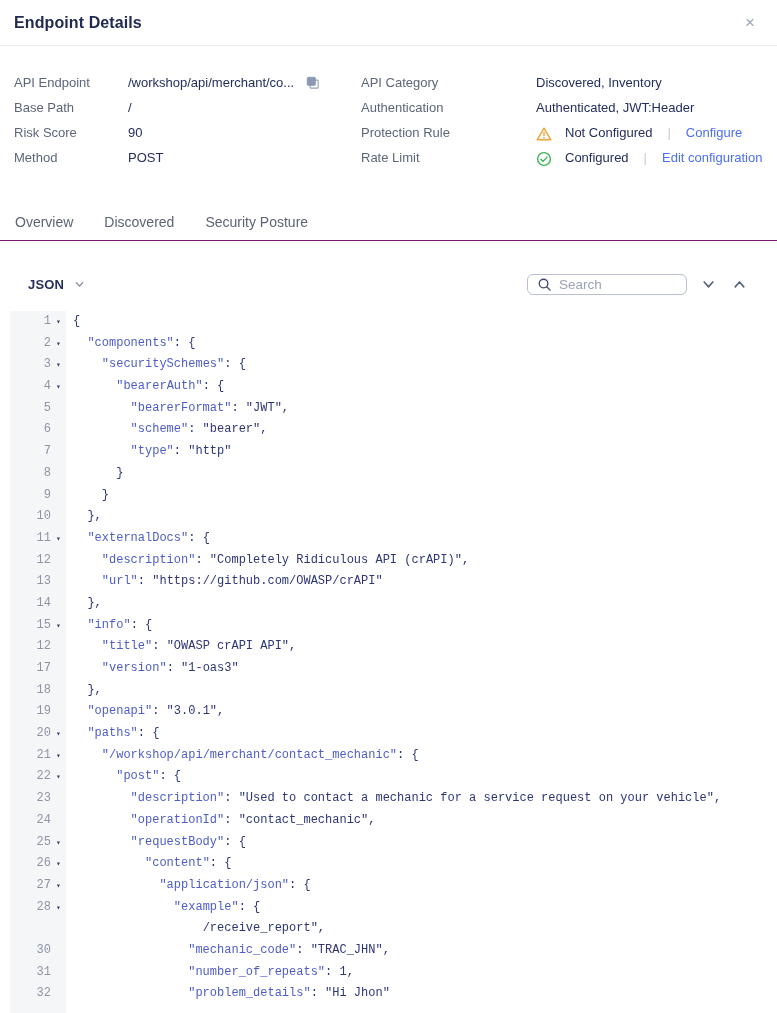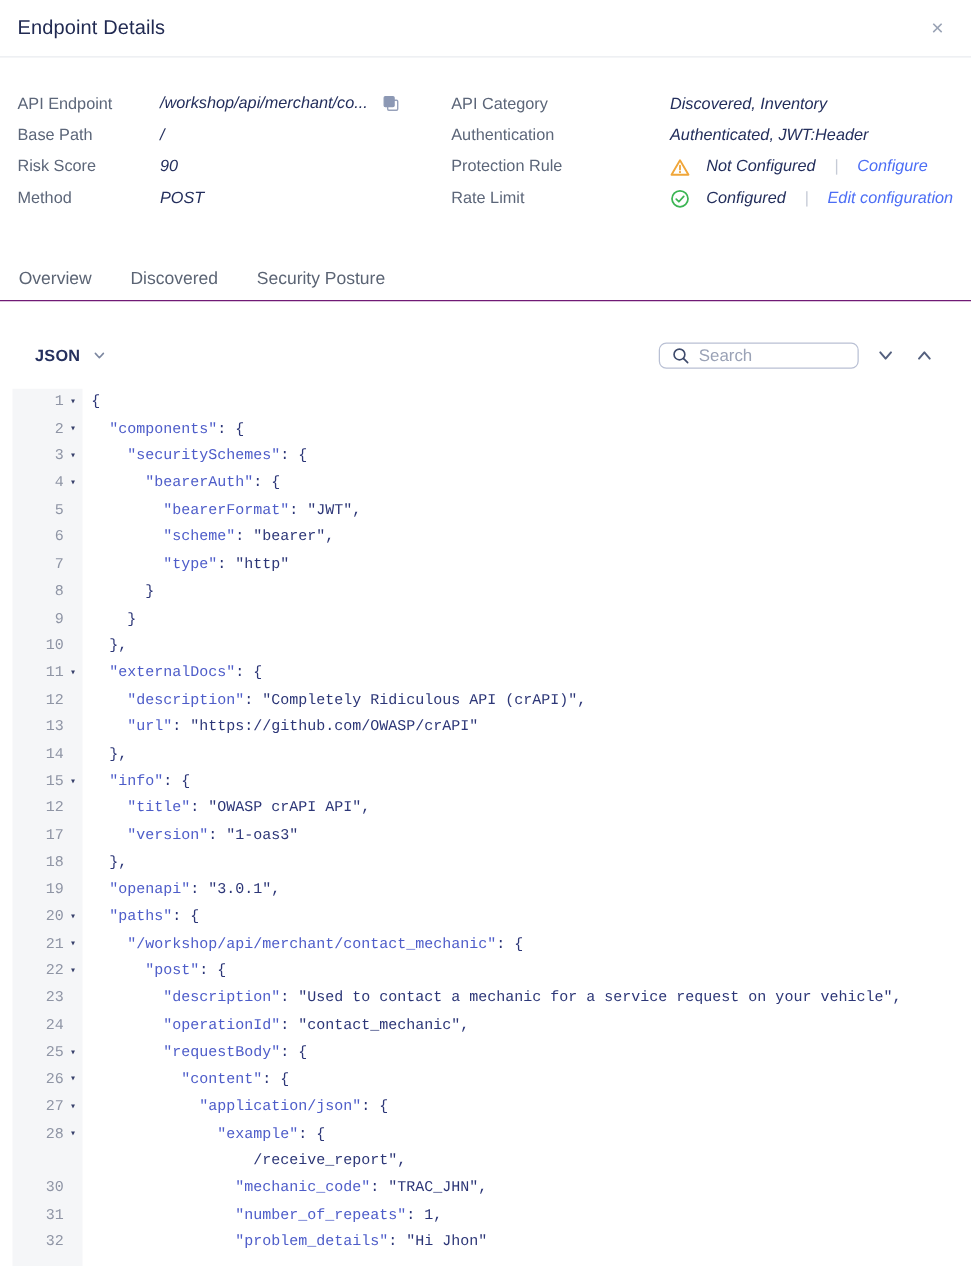--- a/index.html
+++ b/index.html
@@ -4,32 +4,32 @@
 <style>
   * { margin:0; padding:0; box-sizing:border-box; }
   html,body { width:777px; height:1013px; overflow:hidden; background:#fff;
     font-family:"Liberation Sans", sans-serif; color:#232e5c; }
 
   .dialog { width:777px; height:1013px; background:#fff; position:relative; }
 
   
   .hdr { display:flex; justify-content:space-between; align-items:center;
     padding:12px 16px 12px 14px; border-bottom:1px solid #e9ebef; height:46px; }
-  .hdr-title { font-size:16px; font-weight:400; color:#212a52; letter-spacing:.1px; }
+  .hdr-title { font-size:16px; font-weight:700; color:#212a52; letter-spacing:.1px; }
   .close-btn { font-size:17px; color:#9aa3b5; cursor:pointer; line-height:1;
     padding:2px 6px; font-weight:400; }
 
   
   .details { display:grid; grid-template-columns:347px 1fr; padding:24px 14px 18px 14px; }
   .dcol { display:flex; flex-direction:column; }
   .drow { display:flex; align-items:center; height:25px; font-size:13px; }
   .dlabel { color:#5c6679; flex:none; }
   .dcol-left .dlabel { width:114px; }
   .dcol-right .dlabel { width:175px; }
-  .dvalue { color:#232e5c; display:flex; align-items:flex-start; gap:6px;font-style:italic; }
+  .dvalue { color:#232e5c; display:flex; align-items:center; gap:6px; }
   .copy-ic { cursor:pointer; display:inline-flex; margin-left:4px; }
   .sep { color:#c6cbd6; margin:0 9px; font-size:13px; }
   .dlink { color:#4c6ef5; text-decoration:none; cursor:pointer; }
   .st-ic { display:inline-flex; margin-right:7px; position:relative; top:1px; }
 
   
   .tabs { display:flex; gap:29px; padding:0 14px; border-bottom:1px solid #701a75;
     margin-top:16px; }
   .tab { font-size:14px; color:#5b6474; padding:10px 1px 10px 1px; cursor:pointer;
     position:relative; margin-bottom:0; }

